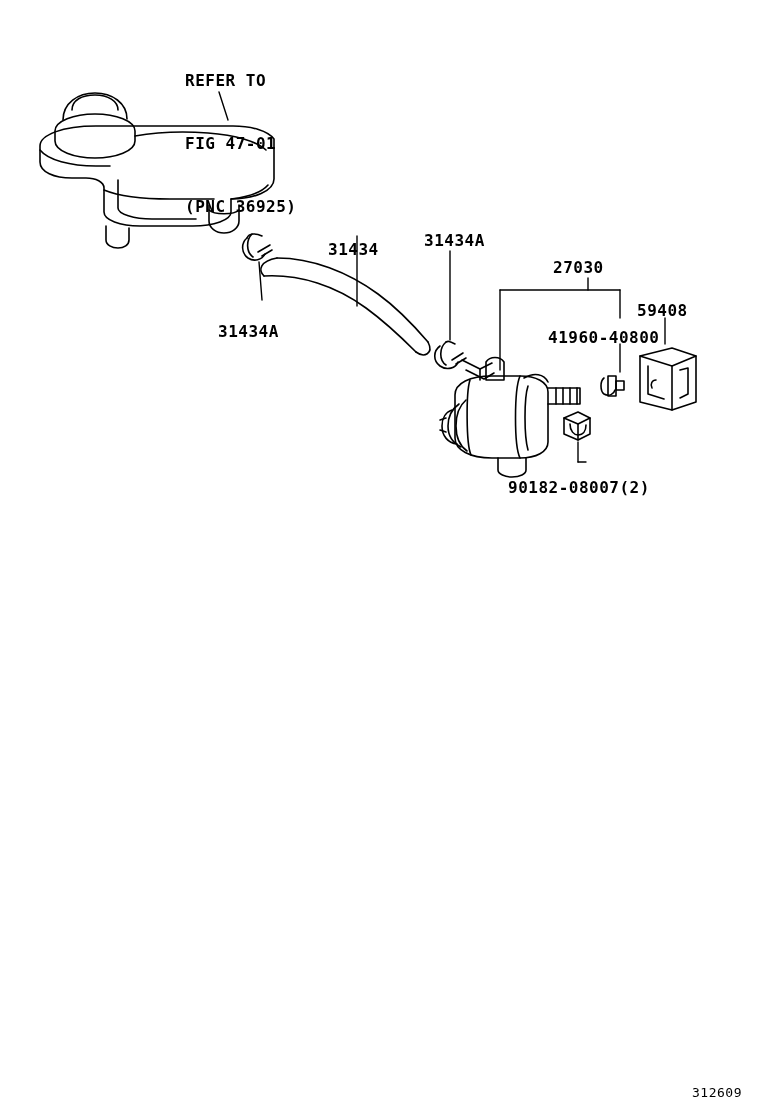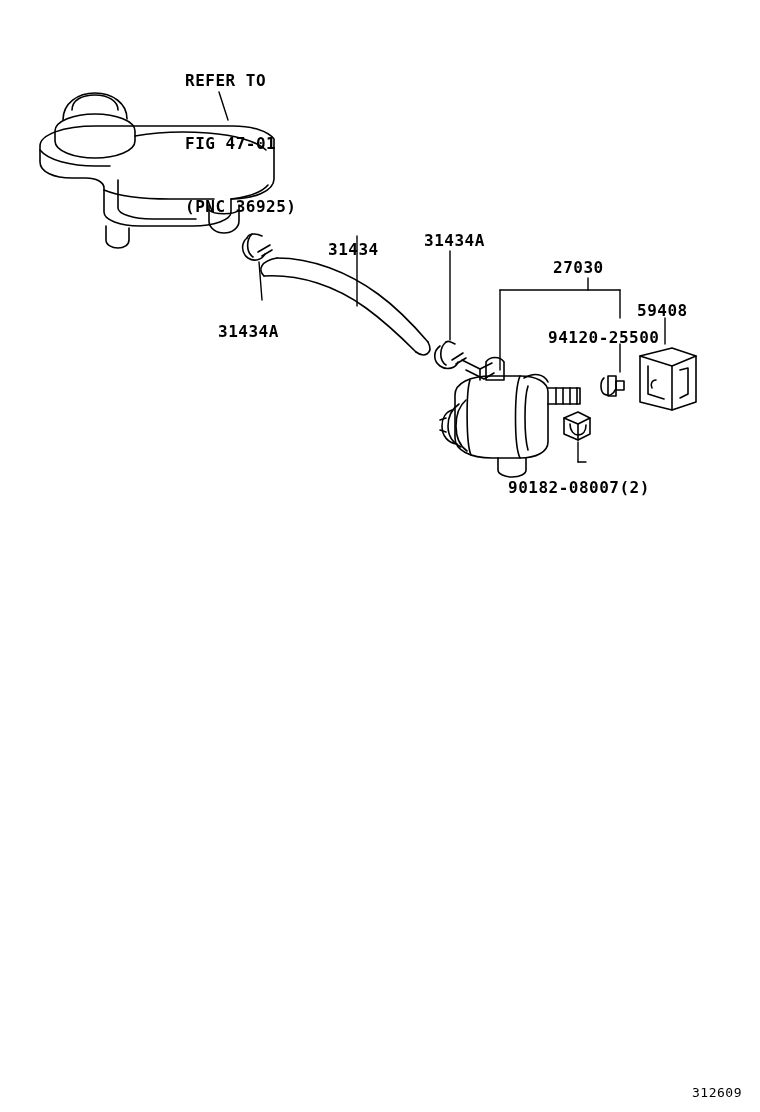--- a/index.html
+++ b/index.html
@@ -189,19 +189,19 @@
   <div class="label multi" style="left:185px; top:28px;">
     <div>REFER TO</div>
     <div>FIG 47-01</div>
     <div>(PNC 36925)</div>
   </div>
 
   <div class="label" style="left:218px; top:322px;">31434A</div>
   <div class="label" style="left:328px; top:216px;margin-top:24px;">31434</div>
   <div class="label" style="left:424px; top:231px;">31434A</div>
   <div class="label" style="left:553px; top:258px;">27030</div>
-  <div class="label" style="left:548px; top:328px;">94120-25500</div>
+  <div class="label" style="left:548px; top:328px;">41960-40800</div>
   <div class="label" style="left:637px; top:301px;">59408</div>
   <div class="label" style="left:508px; top:478px;text-align:center;">90182-08007(2)</div>
 
   <div class="footer-code">312609</div>
 
 </div>
 
 </body></html>

